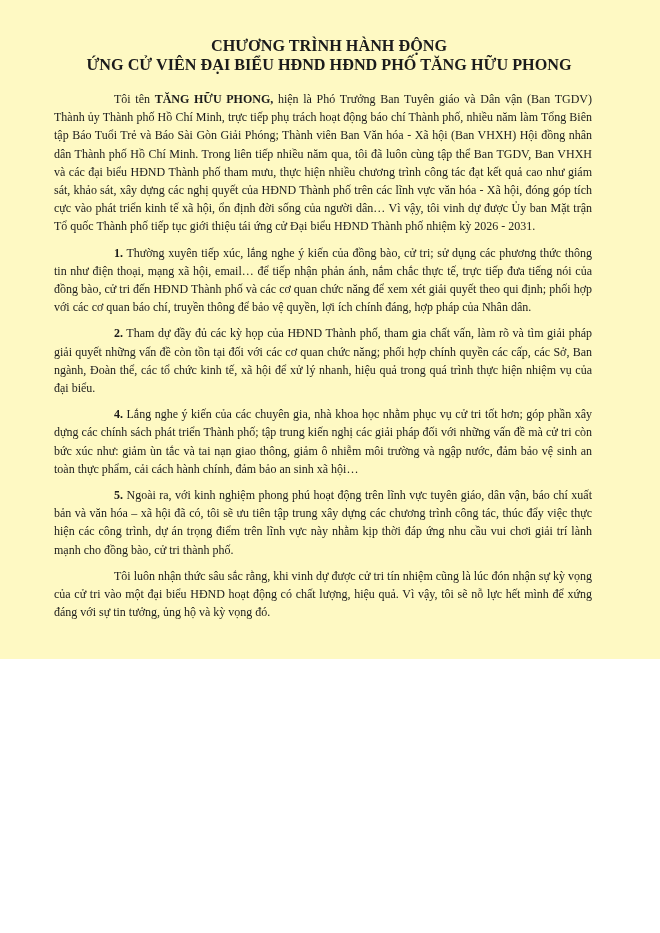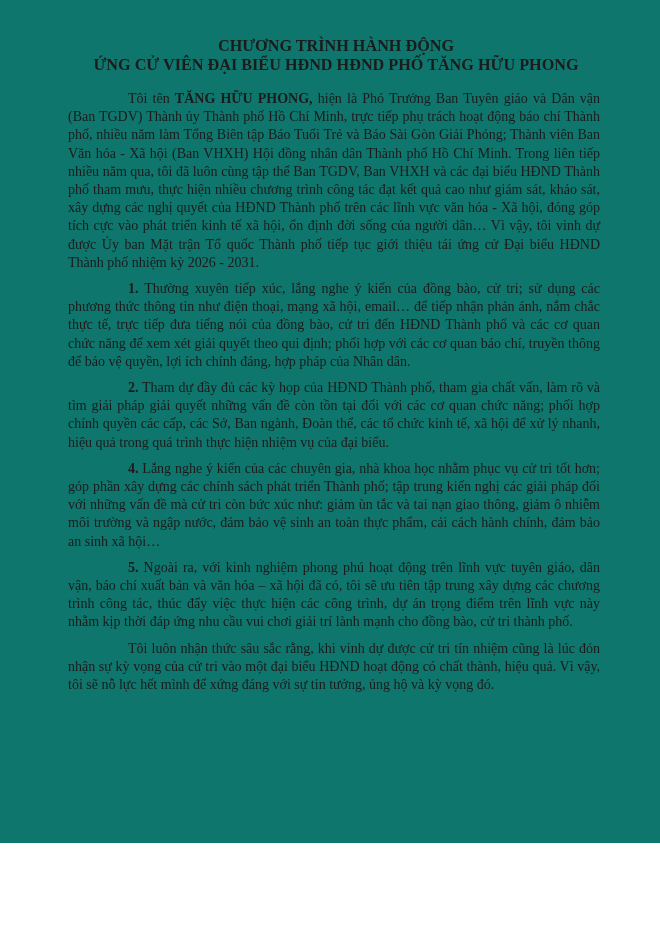--- a/index.html
+++ b/index.html
@@ -4,41 +4,41 @@
 <title>CHƯƠNG TRÌNH HÀNH ĐỘNG</title>
 <style>
   html, body {
     margin: 0;
     padding: 0;
     background: #ffffff;
   }
   .page {
     position: relative;
     width: 660px;
-    height: 843px;
+    height: 659px;
     margin: 0 auto;
-    background: #0f766e;
+    background: #fef9c3;
     color: #1b1b1b;
     font-family: "Liberation Serif", "DejaVu Serif", serif;
-    padding: 37px 56px 0 68px;
+    padding: 37px 56px 0 54px;
     box-sizing: border-box;
     overflow: hidden;
   }
   .doc-title {
     text-align: center;
     font-weight: 700;
     font-size: 16.2px;
     line-height: 19px;
     margin: 0 0 15px 0;
   }
   .para {
-    margin: 8px 4px 0 0;
+    margin: 8px 12px 0 0;
     text-align: justify;
     text-indent: 60px;
-    font-size: 14px;
+    font-size: 12px;
     line-height: 18.2px;
   }
   .para.first {
     margin-top: 0;
   }
   .b {
     font-weight: 700;
   }
 </style>
 </head>
@@ -56,16 +56,16 @@
 
   <p class="para"><span class="b">1.</span><span> Thường xuyên tiếp xúc, lắng nghe ý kiến của đồng bào, cử tri; sử dụng các phương thức thông tin như điện thoại, mạng xã hội, email… để tiếp nhận phản ánh, nắm chắc thực tế, trực tiếp đưa tiếng nói của đồng bào, cử tri đến HĐND Thành phố và các cơ quan chức năng để xem xét giải quyết theo qui định; phối hợp với các cơ quan báo chí, truyền thông để bảo vệ quyền, lợi ích chính đáng, hợp pháp của Nhân dân.</span></p>
 
   <p class="para"><span class="b">2.</span><span> Tham dự đầy đủ các kỳ họp của HĐND Thành phố, tham gia chất vấn, làm rõ và tìm giải pháp giải quyết những vấn đề còn tồn tại đối với các cơ quan chức năng; phối hợp chính quyền các cấp, các Sở, Ban ngành, Đoàn thể, các tổ chức kinh tế, xã hội để xử lý nhanh, hiệu quả trong quá trình thực hiện nhiệm vụ của đại biểu.</span></p>
 
 
   <p class="para"><span class="b">4.</span><span> Lắng nghe ý kiến của các chuyên gia, nhà khoa học nhằm phục vụ cử tri tốt hơn; góp phần xây dựng các chính sách phát triển Thành phố; tập trung kiến nghị các giải pháp đối với những vấn đề mà cử tri còn bức xúc như: giảm ùn tắc và tai nạn giao thông, giảm ô nhiễm môi trường và ngập nước, đảm bảo vệ sinh an toàn thực phẩm, cải cách hành chính, đảm bảo an sinh xã hội…</span></p>
 
   <p class="para"><span class="b">5.</span><span> Ngoài ra, với kinh nghiệm phong phú hoạt động trên lĩnh vực tuyên giáo, dân vận, báo chí xuất bản và văn hóa – xã hội đã có, tôi sẽ ưu tiên tập trung xây dựng các chương trình công tác, thúc đẩy việc thực hiện các công trình, dự án trọng điểm trên lĩnh vực này nhằm kịp thời đáp ứng nhu cầu vui chơi giải trí lành mạnh cho đồng bào, cử tri thành phố.</span></p>
 
-  <p class="para">Tôi luôn nhận thức sâu sắc rằng, khi vinh dự được cử tri tín nhiệm cũng là lúc đón nhận sự kỳ vọng của cử tri vào một đại biểu HĐND hoạt động có chất thành, hiệu quả. Vì vậy, tôi sẽ nỗ lực hết mình để xứng đáng với sự tin tưởng, ủng hộ và kỳ vọng đó.</p>
+  <p class="para">Tôi luôn nhận thức sâu sắc rằng, khi vinh dự được cử tri tín nhiệm cũng là lúc đón nhận sự kỳ vọng của cử tri vào một đại biểu HĐND hoạt động có chất lượng, hiệu quả. Vì vậy, tôi sẽ nỗ lực hết mình để xứng đáng với sự tin tưởng, ủng hộ và kỳ vọng đó.</p>
 
 
 </div>
 
 </body></html>

